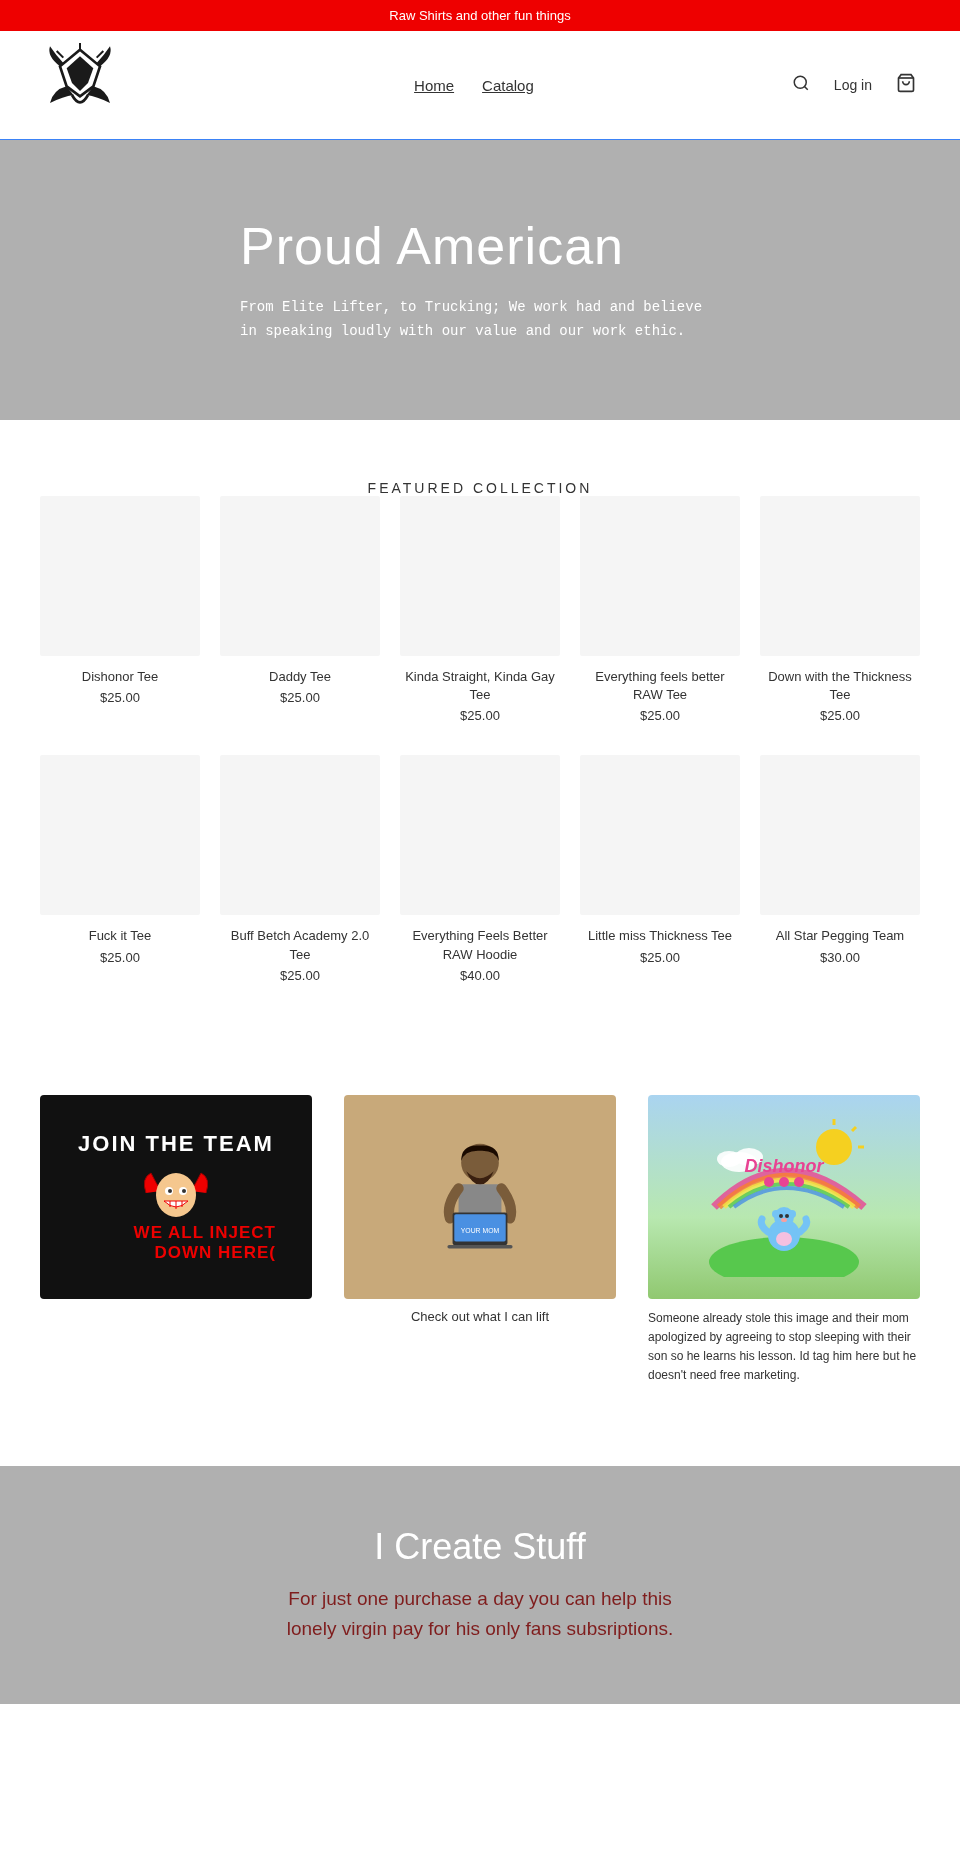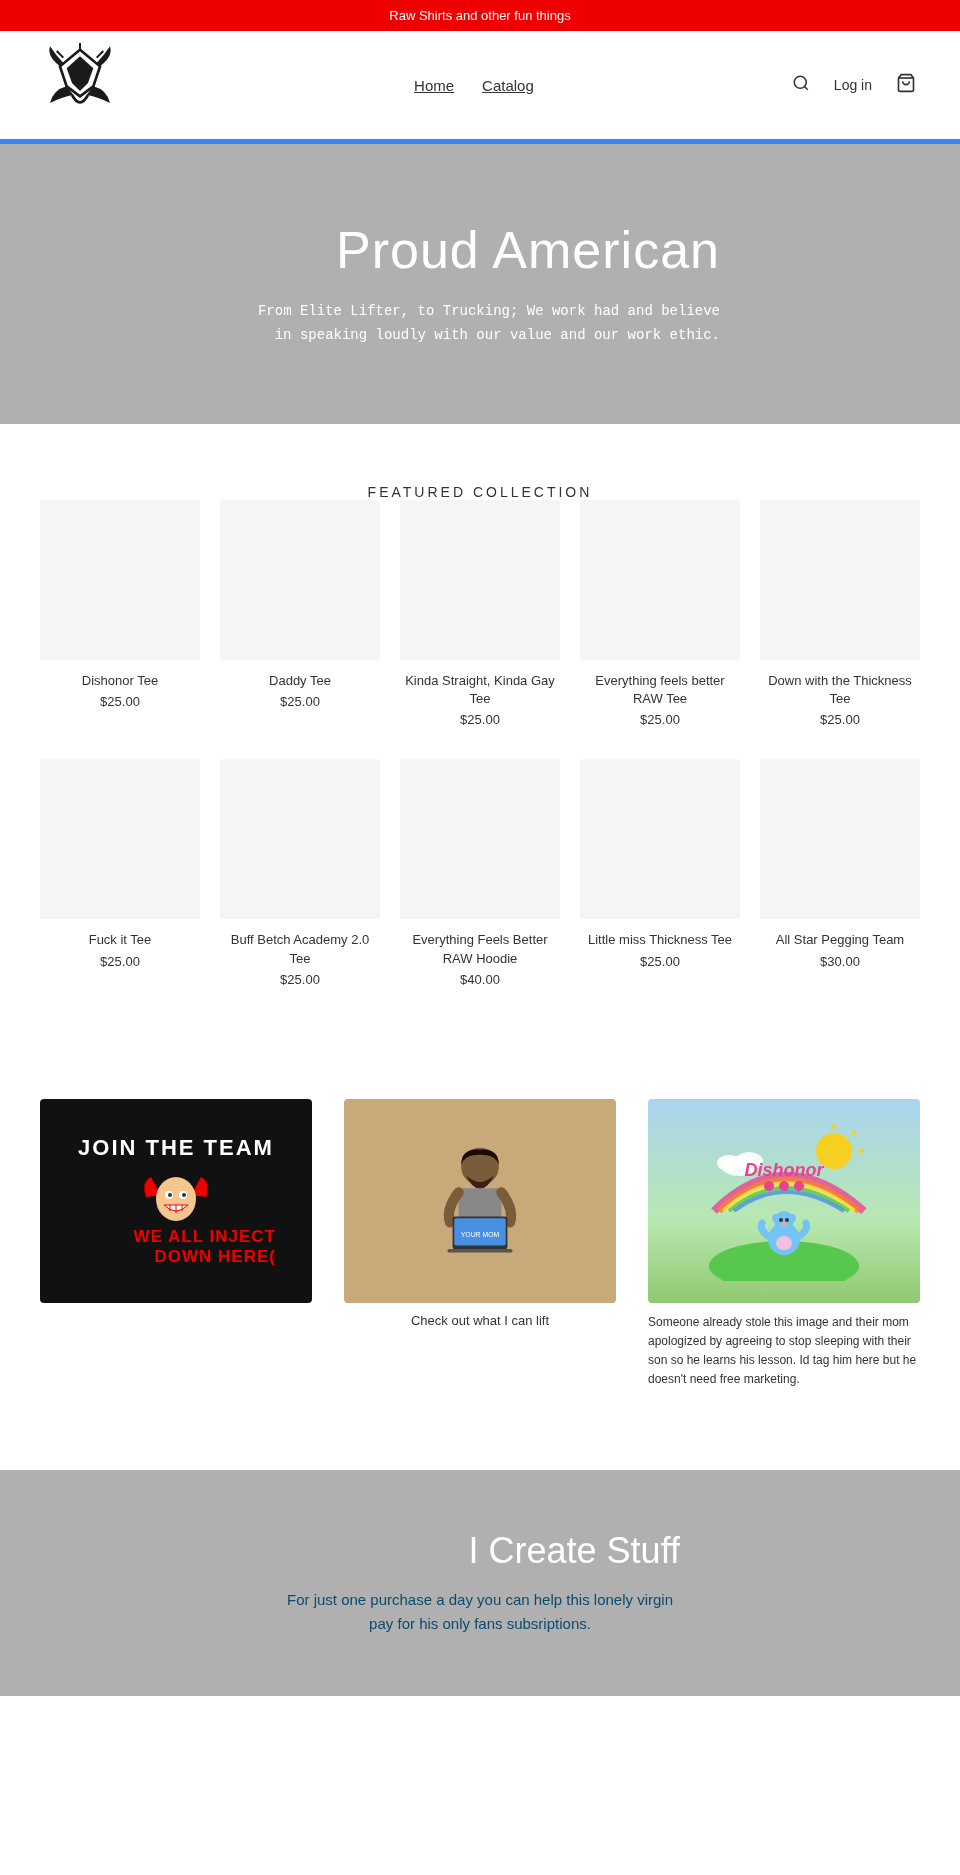--- a/index.html
+++ b/index.html
@@ -12,21 +12,21 @@
       text-align: center;
       padding: 8px 16px;
       font-size: 13px;
     }
 
     
     .header {
       display: flex;
       align-items: center;
       padding: 12px 40px;
-      border-bottom: 5px solid #3b82f6;
+      border-bottom: 1px solid #3b82f6;
       position: relative;
     }
     .header-logo {
       flex: 0 0 auto;
       margin-right: 40px;
     }
     .logo-svg {
       width: 80px;
       height: 80px;
     }
@@ -55,21 +55,21 @@
       padding: 4px;
     }
 
     
     .hero {
       background: #b0b0b0;
       min-height: 280px;
       display: flex;
       align-items: center;
       justify-content: center;
-      text-align: right;
+      text-align: left;
       padding: 60px 40px;
     }
     .hero-content h1 {
       font-size: 52px;
       font-weight: 400;
       color: #fff;
       margin-bottom: 20px;
       letter-spacing: 1px;
     }
     .hero-content p {
@@ -177,25 +177,24 @@
       justify-content: center;
       text-align: center;
       padding: 60px 40px;
       margin-top: 40px;
     }
     .bottom-hero h2 {
       font-size: 36px;
       font-weight: 400;
       color: #fff;
       margin-bottom: 16px;
-      text-align: right;
     }
     .bottom-hero p {
-      font-size: 15px;
-      color: #0c4a6e;
+      font-size: 19px;
+      color: #7f1d1d;
       line-height: 1.6;
       max-width: 400px;
     }
   </style>
 </head>
 <body>
 
 <div class="announcement-bar">
   <span>Raw Shirts and other fun things</span>
 </div>

